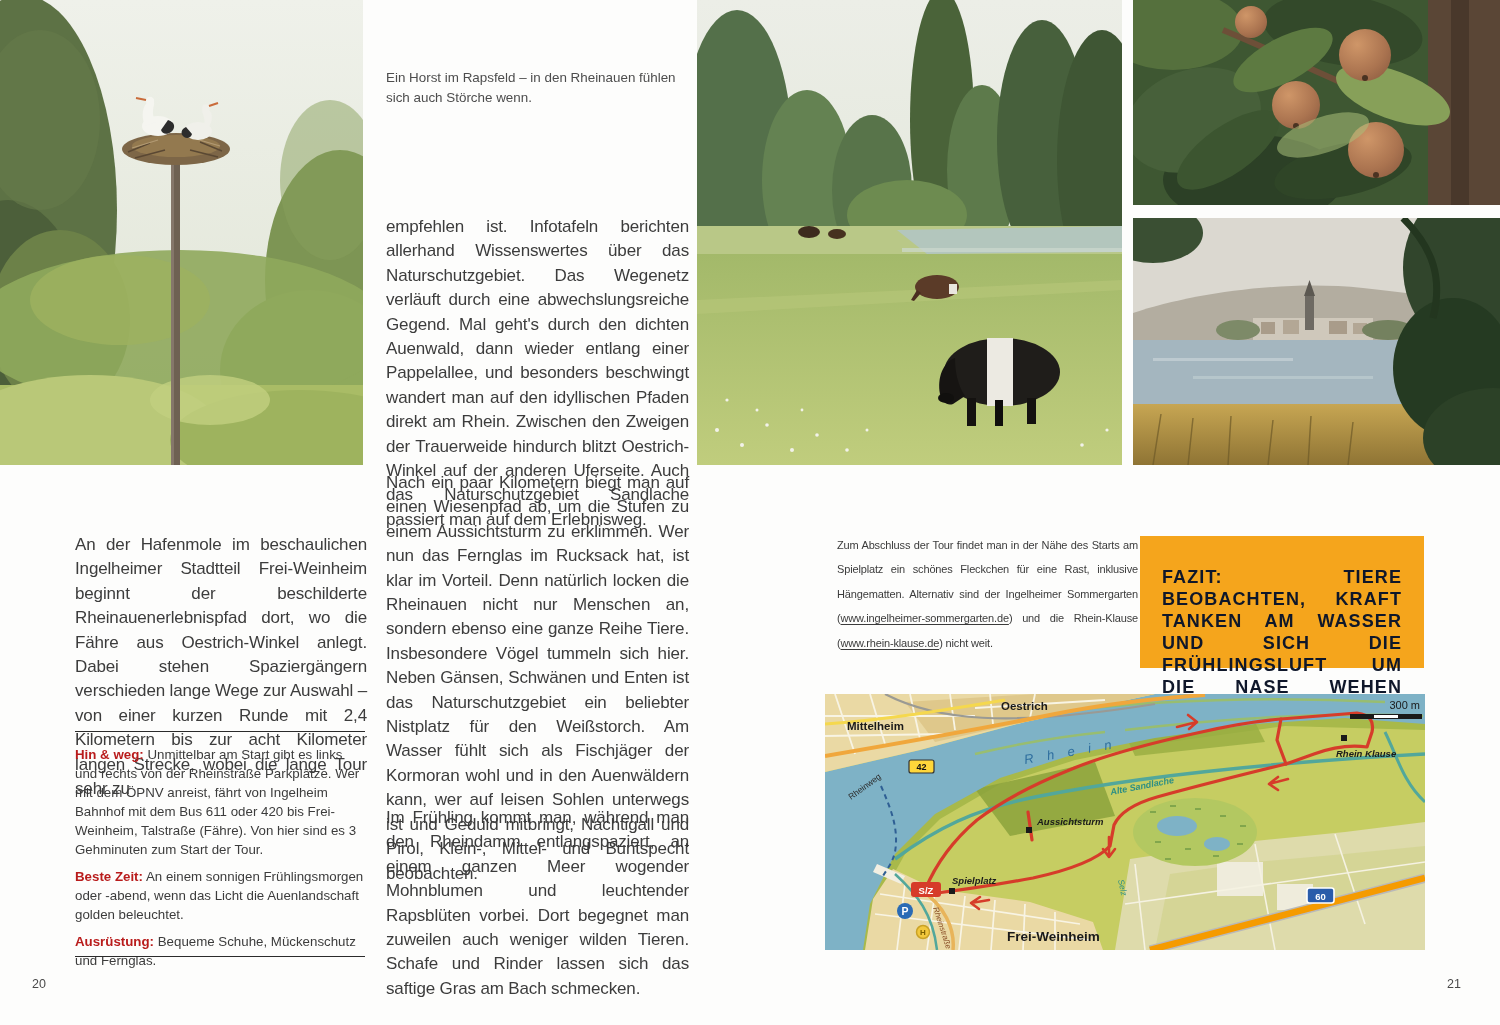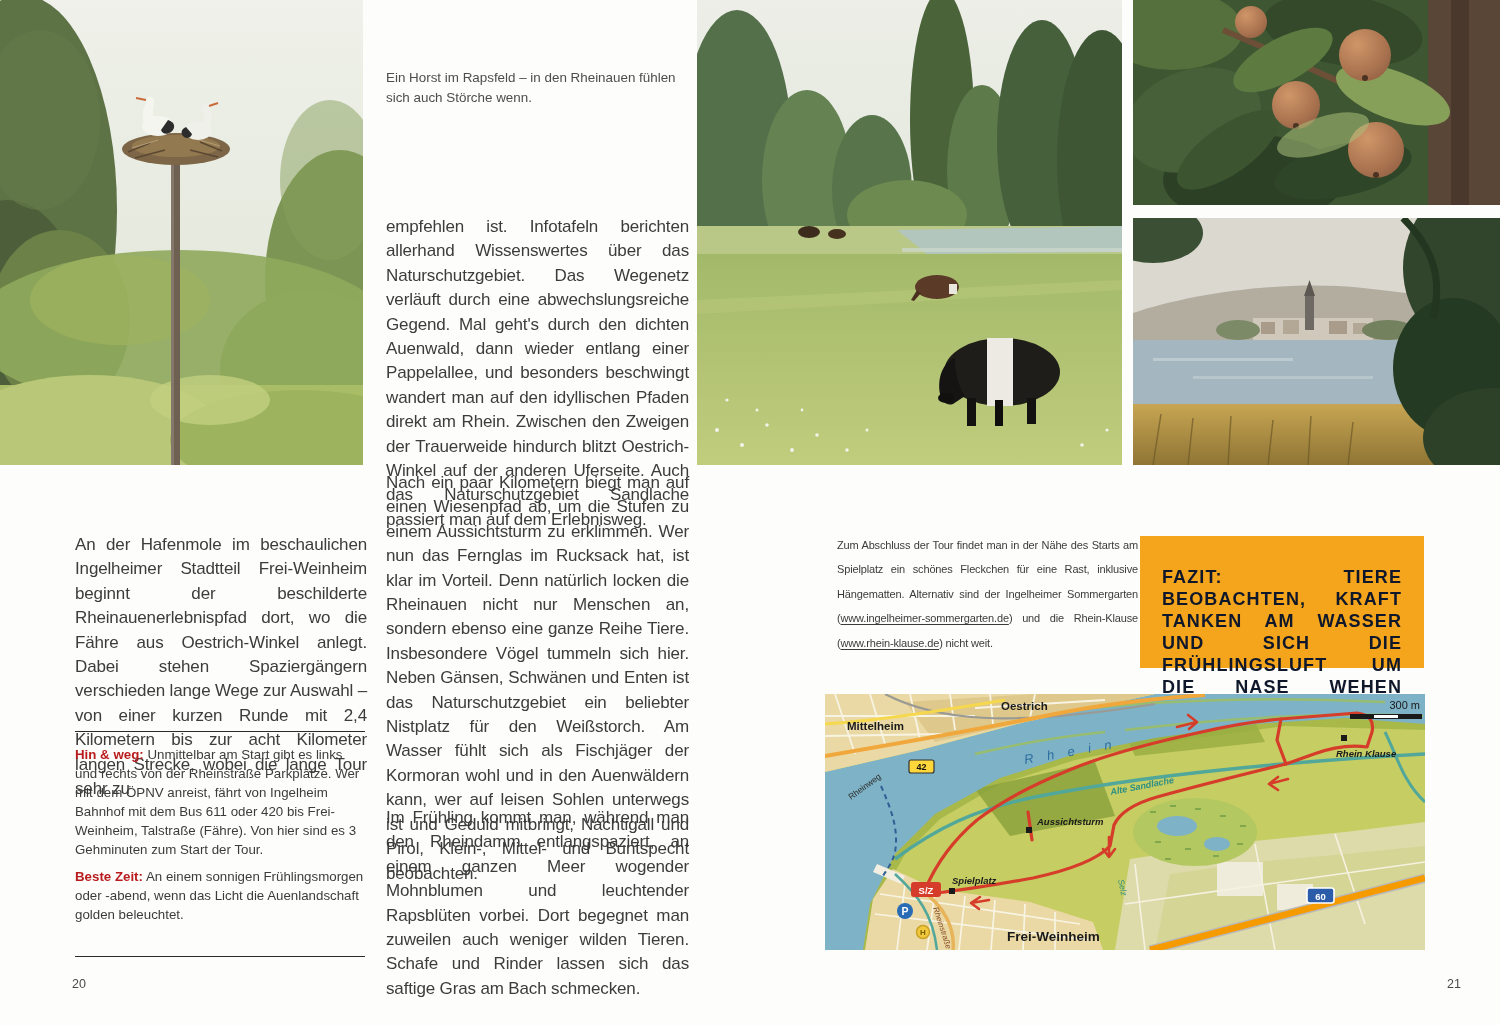--- a/index.html
+++ b/index.html
@@ -84,25 +84,26 @@
 </svg>
 </div>
 
 <div class="abs body-text" style="left:75px;top:533px;width:292px;">An der Hafenmole im beschaulichen Ingelheimer Stadtteil Frei-Weinheim beginnt der beschilderte Rheinauenerlebnispfad dort, wo die Fähre aus Oestrich-Winkel anlegt. Dabei stehen Spaziergängern verschieden lange Wege zur Auswahl – von einer kurzen Runde mit 2,4 Kilometern bis zur acht Kilometer langen Strecke, wobei die lange Tour sehr zu</div>
 
 <hr class="abs rule" style="left:75px;top:731px;width:290px;">
 
 <div class="abs infobox" style="left:75px;top:745px;width:292px;">
   <p class="info-item"><span class="info-label">Hin &amp; weg:</span><span> Unmittelbar am Start gibt es links und rechts von der Rheinstraße Parkplätze. Wer mit dem ÖPNV anreist, fährt von Ingelheim Bahnhof mit dem Bus 611 oder 420 bis Frei-Weinheim, Talstraße (Fähre). Von hier sind es 3 Gehminuten zum Start der Tour.</span></p>
   <p class="info-item"><span class="info-label">Beste Zeit:</span><span> An einem sonnigen Frühlingsmorgen oder -abend, wenn das Licht die Auenlandschaft golden beleuchtet.</span></p>
+  <p class="info-item"><span class="info-label">Ausrüstung:</span><span> Bequeme Schuhe, Mückenschutz und Fernglas.</span></p>
 </div>
 
 <hr class="abs rule" style="left:75px;top:956px;width:290px;">
 
-<div class="abs pagenum" style="left:32px;top:977px;margin-left:40px;">20</div>
+<div class="abs pagenum" style="left:32px;top:977px;">20</div>
 
 <div class="abs caption" style="left:386px;top:68px;width:300px;">Ein Horst im Rapsfeld – in den Rheinauen fühlen sich auch Störche wenn.</div>
 
 <div class="abs body-text" style="left:386px;top:215px;width:303px;">empfehlen ist. Infotafeln berichten allerhand Wissenswertes über das Naturschutzgebiet. Das Wegenetz verläuft durch eine abwechslungsreiche Gegend. Mal geht's durch den dichten Auenwald, dann wieder entlang einer Pappelallee, und besonders beschwingt wandert man auf den idyllischen Pfaden direkt am Rhein. Zwischen den Zweigen der Trauerweide hindurch blitzt Oestrich-Winkel auf der anderen Uferseite. Auch das Naturschutzgebiet Sandlache passiert man auf dem Erlebnisweg.</div>
 <div class="abs body-text" style="left:386px;top:471px;width:303px;">Nach ein paar Kilometern biegt man auf einen Wiesenpfad ab, um die Stufen zu einem Aussichtsturm zu erklimmen. Wer nun das Fernglas im Rucksack hat, ist klar im Vorteil. Denn natürlich locken die Rheinauen nicht nur Menschen an, sondern ebenso eine ganze Reihe Tiere. Insbesondere Vögel tummeln sich hier. Neben Gänsen, Schwänen und Enten ist das Naturschutzgebiet ein beliebter Nistplatz für den Weißstorch. Am Wasser fühlt sich als Fischjäger der Kormoran wohl und in den Auenwäldern kann, wer auf leisen Sohlen unterwegs ist und Geduld mitbringt, Nachtigall und Pirol, Klein-, Mittel- und Buntspecht beobachten.</div>
 <div class="abs body-text" style="left:386px;top:806px;width:303px;">Im Frühling kommt man, während man den Rheindamm entlangspaziert, an einem ganzen Meer wogender Mohnblumen und leuchtender Rapsblüten vorbei. Dort begegnet man zuweilen auch weniger wilden Tieren. Schafe und Rinder lassen sich das saftige Gras am Bach schmecken.</div>
 
 <div class="abs photo" style="left:697px;top:0;width:425px;height:465px;">
 <svg width="425" height="465" viewBox="0 0 425 465">
   <defs>

